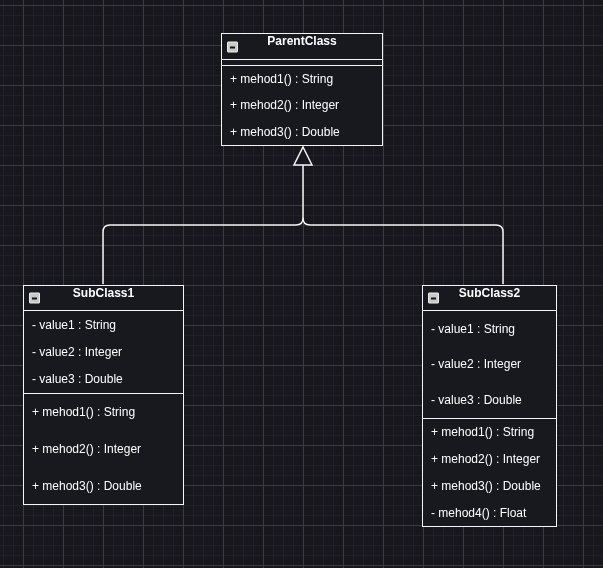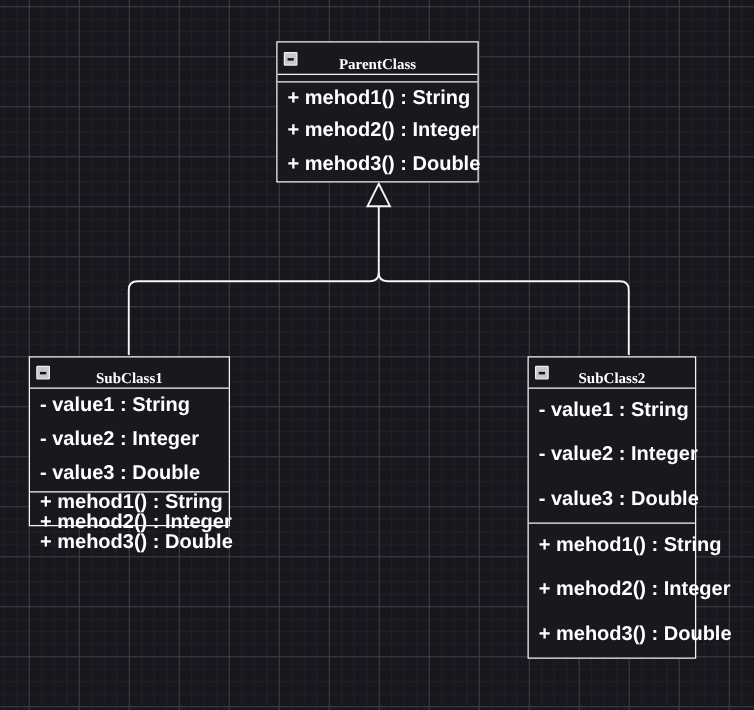--- a/index.html
+++ b/index.html
@@ -40,24 +40,23 @@
     border:1px solid var(--box-border);
     color:var(--text-color);
     display:flex;
     flex-direction:column;
   }
   .uml-header{
     position:relative;
     box-sizing:border-box;
     border-bottom:1px solid var(--box-border);
     display:flex;
-    align-items:flex-end;
+    align-items:flex-start;
     justify-content:center;
     flex:0 0 auto;
-    font-family:Liberation Serif, serif;
   }
   .uml-title{
     font-size:12px;
     font-weight:bold;
     white-space:nowrap;
   }
   .collapse-icon{
     position:absolute;
     left:5px;top:50%;
     transform:translateY(-50%);
@@ -83,30 +82,29 @@
   .section{
     box-sizing:border-box;
     display:grid;
     grid-auto-rows:1fr;
     align-items:center;
     flex:0 0 auto;
   }
   .section.grow{flex:1 1 auto;}
   .section.divided{border-bottom:1px solid var(--box-border);}
   .member{
-    font-size:16px;
+    font-size:12px;
     padding-left:8px;
     white-space:nowrap;
     line-height:1;
-    font-weight:bold;
   }
   
   #parent-class{left:221px;top:33px;width:162px;height:113px;}
   #parent-class .uml-header{height:26px;}
-  #sub-class-1{left:23px;top:285px;width:161px;height:136px;}
+  #sub-class-1{left:23px;top:285px;width:161px;height:220px;}
   #sub-class-1 .uml-header{height:25px;}
   #sub-class-1 .attrs{height:83px;}
   #sub-class-2{left:422px;top:285px;width:135px;height:242px;}
   #sub-class-2 .uml-header{height:25px;}
   #sub-class-2 .attrs{height:108px;}
 </style>
 </head>
 <body>
 
 <div class="canvas">
@@ -154,16 +152,17 @@
     </div>
     <div class="section divided attrs">
       <div class="member">- value1 : String</div>
       <div class="member">- value2 : Integer</div>
       <div class="member">- value3 : Double</div>
     </div>
     <div class="section grow methods">
       <div class="member">+ mehod1() : String</div>
       <div class="member">+ mehod2() : Integer</div>
       <div class="member">+ mehod3() : Double</div>
+      <div class="member">- mehod4() : Float</div>
     </div>
   </div>
 
 </div>
 
 </body></html>

